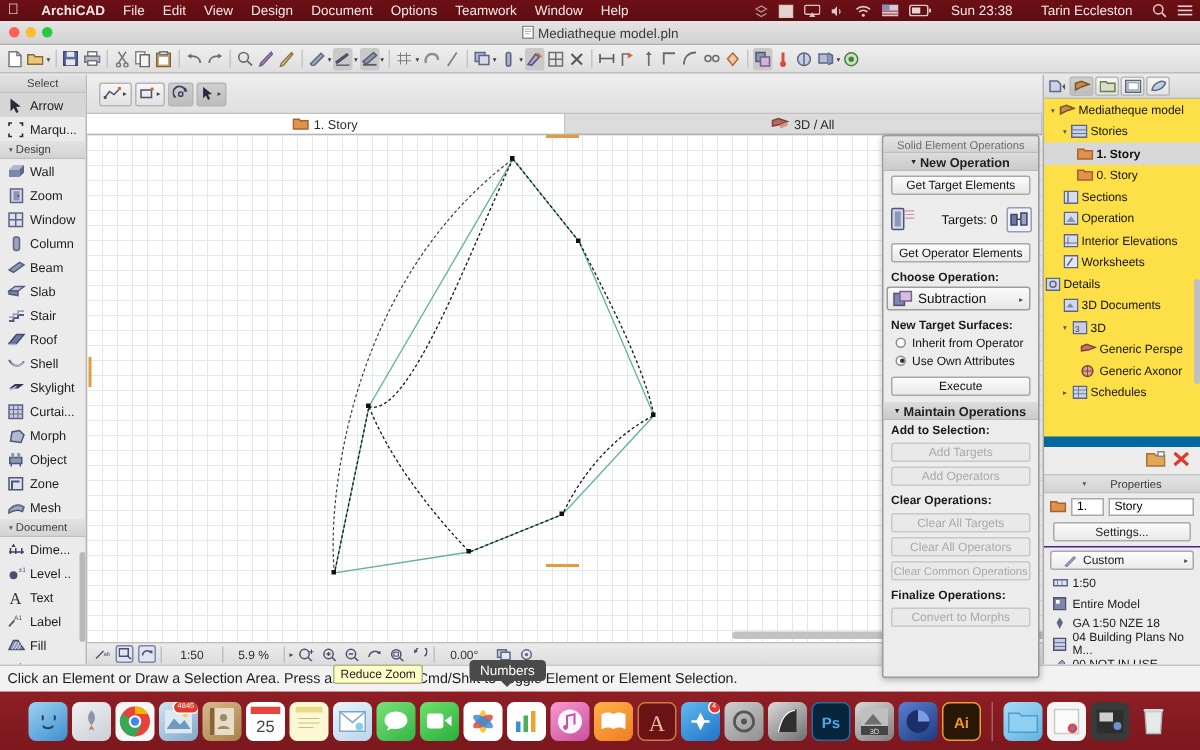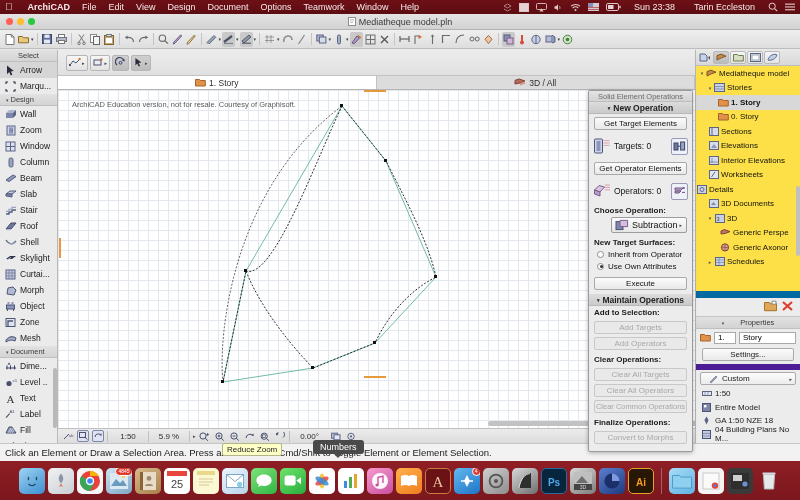--- a/index.html
+++ b/index.html
@@ -140,21 +140,21 @@
                padding-right:6px; background:#ececec; }
   .props-head { height:13px; background:linear-gradient(to bottom,#e2e2e2,#d3d3d3);
                 border-top:1px solid #c6c6c6; border-bottom:1px solid #c0c0c0;
                 display:flex; align-items:center; justify-content:center; gap:16px; font-size:7.5px; color:#3a3a3a;}
   .prop-row { height:17px; display:flex; align-items:center; gap:3px; padding:0 4px; background:#ececec;}
   .pfield { height:12px; background:#fff; border:1px solid #a9a9a9; font-size:8px; display:flex;
             align-items:center; padding-left:3px; }
   .settings-btn { margin:2px 6px 3px 6px; height:13px; background:linear-gradient(to bottom,#fbfbfb,#e9e9e9);
                   border:1px solid #ababab; border-radius:2px; display:flex; align-items:center;
                   justify-content:center; font-size:8px; color:#222; }
-  .attr-list { background:#ececec; border-top:6px solid #4c1d95; padding-top:2px; }
+  .attr-list { background:#ececec; border-top:1px solid #4c1d95; padding-top:2px; }
   .attr-row { height:13.5px; display:flex; align-items:center; gap:3px; padding-left:5px; font-size:8px; color:#1a1a1a;}
   .attr-ic { width:11px; height:10px; flex:none; display:flex; align-items:center; justify-content:center; }
   .attr-row.combo { border:1px solid #aaa; background:linear-gradient(to bottom,#fdfdfd,#ebebeb);
                     margin:0 4px 2px 4px; height:13px; border-radius:2px; position:relative; }
 
   
   .palette {
     position:absolute; left:588px; top:40px; width:105px; height:362px;
     background:#ececec; border:1px solid #9a9a9a; border-radius:2px; z-index:40;
     box-shadow:0 1px 4px rgba(0,0,0,.28); overflow:hidden;
@@ -164,25 +164,25 @@
                justify-content:center; font-size:7.5px; color:#6c6c6c; }
   .pal-sec { height:12px; background:linear-gradient(to bottom,#dcdcdc,#cacaca);
              border-bottom:1px solid #b9b9b9; display:flex; align-items:center;
              justify-content:center; gap:3px; font-size:8.5px; font-weight:bold; color:#222; }
   .pal-btn { margin:3px 5px; height:13px; background:linear-gradient(to bottom,#fcfcfc,#e8e8e8);
              border:1px solid #a9a9a9; border-radius:2px; display:flex; align-items:center;
              justify-content:center; font-size:8px; color:#111; }
   .pal-btn.dis { color:#a8a8a8; background:#e9e9e9; border-color:#c8c8c8; }
   .cnt-row { height:26px; display:flex; align-items:center; padding:0 4px; gap:3px; }
   .cnt-ico { width:18px; height:20px; flex:none; display:flex; align-items:center; justify-content:center;}
-  .cnt-lbl { flex:1; text-align:left; font-size:8.5px; color:#111; padding-right:3px;}
+  .cnt-lbl { flex:1; text-align:right; font-size:8.5px; color:#111; padding-right:3px;}
   .cnt-btn { width:17px; height:17px; border:1px solid #9a9ab4; background:#eef0fa;
              border-radius:2px; display:flex; align-items:center; justify-content:center; }
   .pal-lab { font-size:8px; color:#1b1b1b; padding:2px 5px 1px 5px; font-weight:bold;}
-  .pal-combo { margin:1px 5px 3px 22px; height:16px; background:linear-gradient(to bottom,#fbfbfb,#e6e6e6);
+  .pal-combo { margin:1px 5px 3px 2px; height:16px; background:linear-gradient(to bottom,#fbfbfb,#e6e6e6);
                border:1px solid #9d9d9d; border-radius:2px; display:flex; align-items:center;
                gap:3px; padding-left:3px; font-size:9px; color:#111; position:relative;}
   .radio-row { height:12px; display:flex; align-items:center; gap:4px; padding-left:8px; font-size:8px; color:#111;}
   .radio { width:7px; height:7px; border-radius:50%; border:1px solid #8c8c8c; background:#fff;
            flex:none; position:relative; }
   .radio.on::after { content:''; position:absolute; left:1.5px; top:1.5px; width:3px; height:3px;
                      border-radius:50%; background:#333; }
 
   
   .tip {
@@ -817,21 +817,20 @@
             <svg width="12" height="9" viewBox="0 0 12 9">
                 <path d="M1 6 1 2.4l4-1.4 6 2-5 2z" fill="#b86a5a" stroke="#7e4338"></path>
                 <path d="M6 5.2 11 3.2v2.6L6 7.6z" fill="#d8948a"></path>
               </svg>
             <span>3D / All</span>
           </div>
         </div>
 
         <div class="canvas">
           <div class="grid"></div>
-          <div class="edu">ArchiCAD Education version, not for resale. Courtesy of Graphisoft.</div>
 
           <div class="orange-mark" style="left:306px; top:0px; width:22px; height:2px;"></div>
           <div class="orange-mark" style="left:1px; top:148px; width:2px; height:20px;"></div>
           <div class="orange-mark" style="left:306px; top:286px; width:22px; height:2px;"></div>
 
           <svg width="637" height="338" viewBox="0 0 637 338" style="position:absolute;left:0;top:0">
 
             <path d="M284 16 L328 71 L378 187 L317 253 L255 278 L165 292 L188 181 Z" fill="none" stroke="#64b39e" stroke-width="0.9"></path>
 
             <path d="M284 16
@@ -1019,21 +1018,21 @@
               </span>
             <span>Sections</span>
           </div>
           <div class="tr" style="padding-left:12px">
             <span class="ti">
                 <svg width="10" height="9" viewBox="0 0 10 9">
                   <rect x=".5" y=".5" width="9" height="8" fill="#d5dcee" stroke="#5d6587"></rect>
                   <path d="M2 7 5 3l3 4z" fill="#8d95b8"></path>
                 </svg>
               </span>
-            <span>Elevations</span>
+            <span>Operation</span>
           </div>
           <div class="tr" style="padding-left:12px">
             <span class="ti">
                 <svg width="10" height="9" viewBox="0 0 10 9">
                   <rect x=".5" y=".5" width="9" height="8" fill="#d5dcee" stroke="#5d6587"></rect>
                   <path d="M1 6h8M3 2v5" stroke="#5d6587" stroke-width=".6"></path>
                 </svg>
               </span>
             <span>Interior Elevations</span>
           </div>
@@ -1220,40 +1219,20 @@
             <svg width="13" height="12" viewBox="0 0 13 12">
                 <rect x="1" y="3" width="4" height="7" fill="#6e77a0" stroke="#3d4466"></rect>
                 <rect x="7.6" y="2" width="4" height="8" fill="#9aa3c4" stroke="#3d4466"></rect>
                 <path d="M5 6.2h2.4" stroke="#3d4466"></path>
               </svg>
           </span>
         </div>
 
         <div class="pal-btn">Get Operator Elements</div>
 
-        <div class="cnt-row">
-          <span class="cnt-ico">
-            <svg width="18" height="19" viewBox="0 0 18 19">
-                <path d="M1.5 8 6 3.5l5.5 1.5L7 10z" fill="#d9c2e2" stroke="#7b5f8c"></path>
-                <path d="M1.5 8v4l5.5 2V10z" fill="#b79ec6" stroke="#7b5f8c"></path>
-                <g stroke="#d88fa0" stroke-width=".8">
-                  <path d="M11.8 3h5.2M11.8 5.4h5.2M11.8 7.8h5.2"></path>
-                </g>
-              </svg>
-          </span>
-          <span class="cnt-lbl">Operators: 0</span>
-          <span class="cnt-btn">
-            <svg width="13" height="12" viewBox="0 0 13 12">
-                <path d="M2 3h8l-2 2H2z" fill="#d0b7d8" stroke="#6f5682"></path>
-                <path d="M2 6h6l-2 2H2z" fill="#b79ec6" stroke="#6f5682"></path>
-                <path d="M9 7.4h3" stroke="#6f5682"></path>
-                <circle cx="10.8" cy="3" r="1.1" fill="#6f5682"></circle>
-              </svg>
-          </span>
-        </div>
 
         <div class="pal-lab">Choose Operation:</div>
         <div class="pal-combo">
           <span style="display:flex">
             <svg width="14" height="13" viewBox="0 0 14 13">
                 <rect x="1" y="2.6" width="7" height="8" fill="#7e87ad" stroke="#4b5374"></rect>
                 <path d="M5 1.4 12.6 1.4 12.6 7.6 5 7.6z" fill="#d6bee0" stroke="#7b5f8c"></path>
               </svg>
           </span>
           <span>Subtraction</span>

